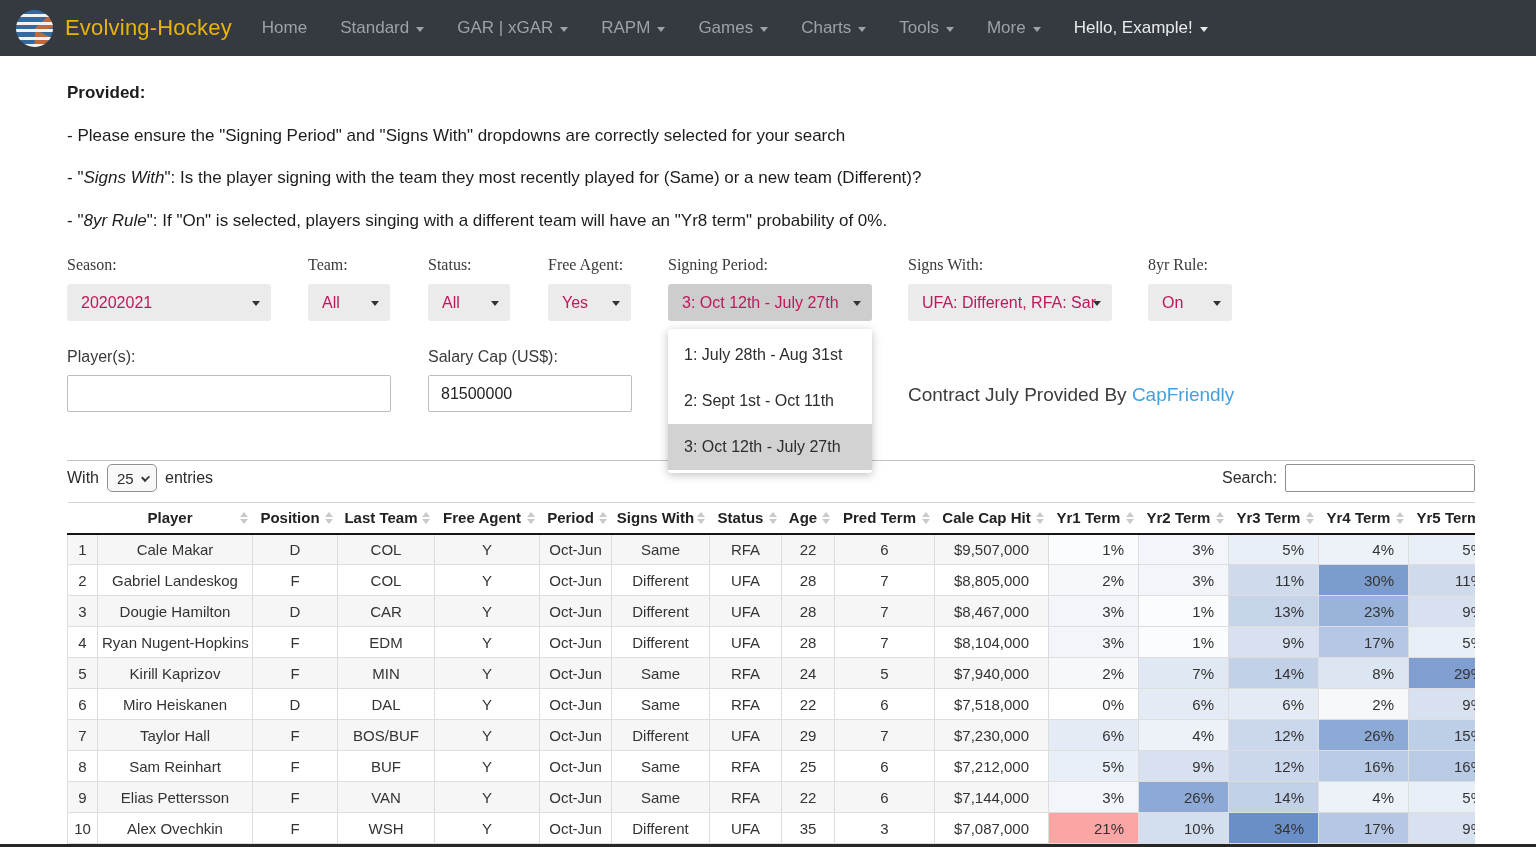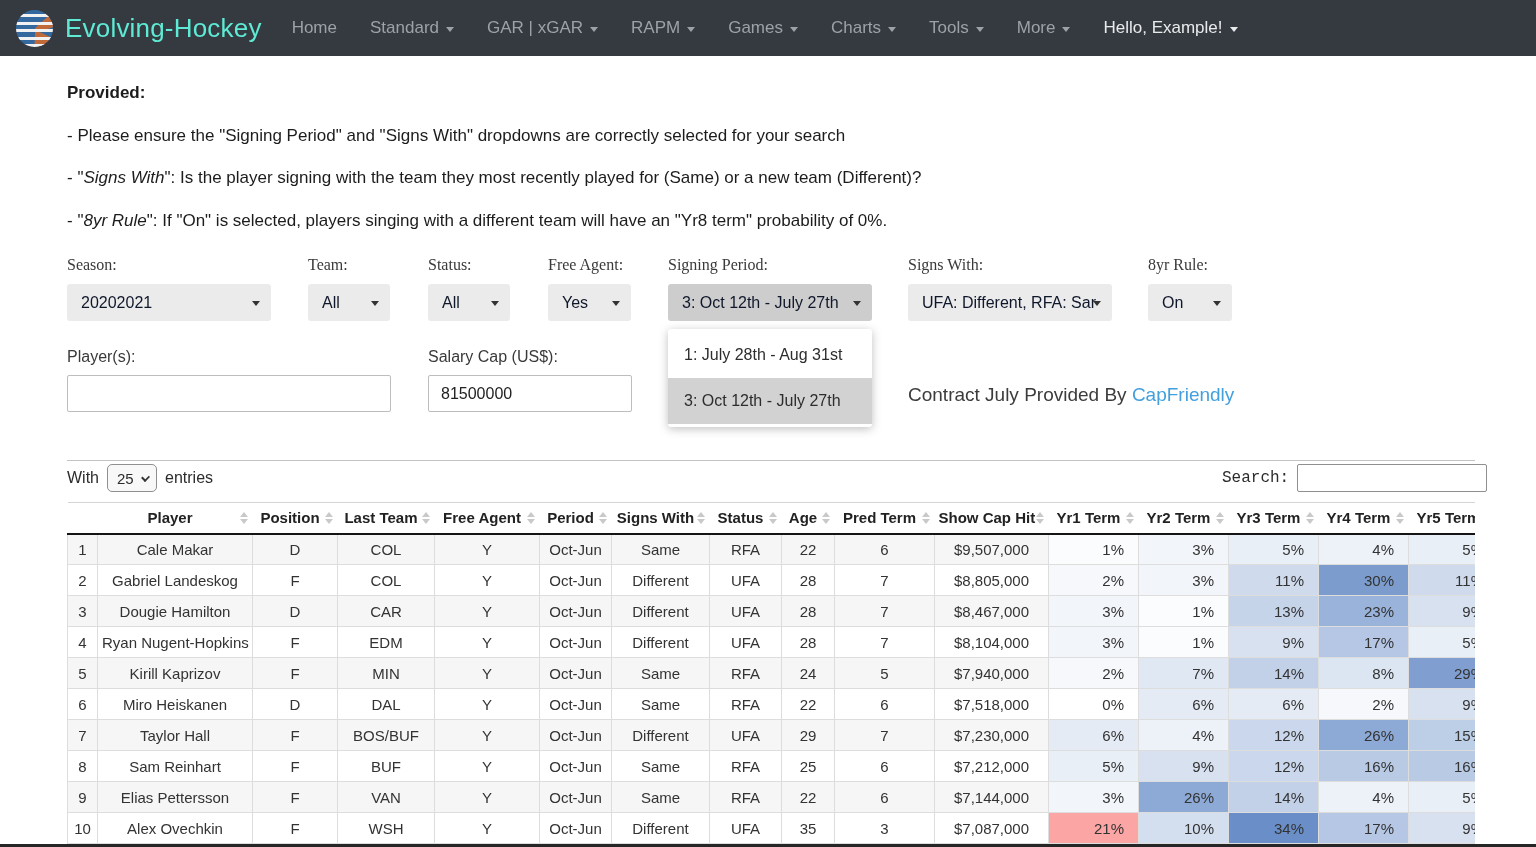--- a/index.html
+++ b/index.html
@@ -5,38 +5,38 @@
   * { margin:0; padding:0; box-sizing:border-box; }
   html,body { background:#fff; }
   body { font-family:"Liberation Sans","DejaVu Sans",sans-serif; color:#212529; }
   .page { position:relative; width:1536px; height:847px; overflow:hidden; background:#fff; }
 
   
   .navbar { position:absolute; left:0; top:0; width:1536px; height:56px; background:#343a40; display:flex; align-items:center; padding:0 16px; }
   .brand { display:flex; align-items:center; gap:12px; }
   .logo { position:relative; width:37px; height:37px; border-radius:50%; background:repeating-linear-gradient(180deg,#34699f 0 4.3px,#f2f2f2 4.3px 7.4px); overflow:hidden; flex:0 0 auto; }
   .logo::after { content:""; position:absolute; inset:0; background:repeating-linear-gradient(180deg,#c2693a 0 4.3px,#f2f2f2 4.3px 7.4px); clip-path:polygon(52% 50%,100% 6%,100% 48%,62% 60%,100% 78%,100% 100%,50% 100%); }
-  .brand-text { color:#5eead4; font-size:26px; letter-spacing:.2px; }
+  .brand-text { color:#eab308; font-size:22px; letter-spacing:.2px; }
   .nav-items { display:flex; align-items:center; margin-left:30px; gap:33px; }
   .nav-item { color:#9ea1a6; font-size:17px; display:flex; align-items:center; gap:7px; cursor:pointer; white-space:nowrap; }
   .nav-item.nav-user { color:#e9eaec; }
   .caret { width:0; height:0; border-left:4.5px solid transparent; border-right:4.5px solid transparent; border-top:5px solid currentColor; display:inline-block; margin-top:2px; }
 
   
   .reminders-title { position:absolute; left:67px; top:83px; font-size:17px; font-weight:bold; color:#1c1c1c; }
   .rem-line { position:absolute; left:67px; font-size:17px; color:#1c1c1c; }
   .rem-line em { font-style:italic; }
   .rem-1 { top:126px; } .rem-2 { top:168px; } .rem-3 { top:211px; }
 
   
   .filter { position:absolute; top:256px; }
   .flabel { font-size:16px; color:#3a3a3a; margin-bottom:10px;font-family:Liberation Serif, serif; }
   .fselect { position:relative; height:37px; background:#ebebeb; border-radius:3px; display:flex; align-items:center; padding:0 26px 0 14px; cursor:pointer; overflow:hidden; }
   .fselect.open { background:#cdcdcd; }
-  .fval { font-size:16px; color:#0f172a; white-space:nowrap; }
+  .fval { font-size:16px; color:#be185d; white-space:nowrap; }
   .scaret { position:absolute; right:11px; top:50%; margin-top:-2px; width:0; height:0; border-left:4.5px solid transparent; border-right:4.5px solid transparent; border-top:5.5px solid #333; }
   .f-season{left:67px;width:204px}.f-season .fselect{width:204px}
   .f-team{left:308px}.f-team .fselect{width:82px}
   .f-status{left:428px}.f-status .fselect{width:82px}
   .f-free-agent{left:548px}.f-free-agent .fselect{width:83px}
   .f-signing-period{left:668px}.f-signing-period .fselect{width:204px}
   .f-signs-with{left:908px}.f-signs-with .fselect{width:204px}
   .f-8yr-rule{left:1148px}.f-8yr-rule .fselect{width:84px}
 
   
@@ -53,21 +53,21 @@
   .dd-option.selected { background:#d2d2d2; }
 
   .capfriendly { position:absolute; left:908px; top:384px; font-size:19px; color:#3c3c3c; }
   .capfriendly a { color:#43a0dd; text-decoration:none; }
 
   
   .hr-line { position:absolute; left:67px; top:460px; width:1408px; height:1px; background:#c3c3c3; }
   .show-ctl { position:absolute; left:67px; top:464px; display:flex; align-items:center; gap:8px; font-size:16px; color:#2c2c2c; }
   .show-select { position:relative; width:50px; height:28px; border:1px solid #8f8f8f; border-radius:5px; background:#f8f8f8; display:flex; align-items:center; padding-left:9px; font-size:15px; cursor:pointer; }
   .chev { position:absolute; right:7px; top:9px; width:7px; height:7px; border-left:2px solid #333; border-bottom:2px solid #333; transform:rotate(-45deg) scale(1,.8); }
-  .search-ctl { position:absolute; left:1222px; top:464px; display:flex; align-items:center; gap:8px; font-size:16px; color:#2c2c2c;font-family:Liberation Mono, monospace; }
+  .search-ctl { position:absolute; left:1222px; top:464px; display:flex; align-items:center; gap:8px; font-size:16px; color:#2c2c2c; }
   .search-input { width:190px; height:28px; border:1px solid #8f8f8f; border-radius:2px; font-size:15px; padding:0 8px; font-family:inherit; }
 
   
   .table-wrap { position:absolute; left:67px; top:502px; width:1408px; height:343px; overflow:hidden; }
   table { border-collapse:collapse; table-layout:fixed; width:1431px; font-size:15px; color:#333; }
   th { height:31px; font-weight:bold; color:#222; text-align:center; position:relative; border-top:1px solid #d5d5d5; border-bottom:2px solid #151515; padding:0 14px 0 4px; white-space:nowrap; overflow:hidden; }
   td { height:31px; text-align:center; border-bottom:1px solid #ddd; border-right:1px solid #ddd; white-space:nowrap; overflow:hidden; padding:0 4px; }
   td:first-child { border-left:1px solid #ddd; }
   tr:nth-child(odd) td { background:#f6f6f6; }
   td.sep { border-left:1px solid #1a1a1a; }
@@ -189,20 +189,21 @@
     <div class="iglabel">Player(s):</div>
     <input class="text-input" type="text" value="" style="">
   </div>
   <div class="input-group ig-salary">
     <div class="iglabel">Salary Cap (US$):</div>
     <input class="text-input" type="text" value="81500000" style="">
   </div>
 
   <div class="dd-panel" id="dd-panel">
       <div class="dd-option">1: July 28th - Aug 31st</div>
+      <div class="dd-option">2: Sept 1st - Oct 11th</div>
       <div class="dd-option selected">3: Oct 12th - July 27th</div>
     </div>
 
   <div class="capfriendly"><span>Contract July Provided By </span><a href="#">CapFriendly</a></div>
 
   <div class="hr-line"></div>
   <div class="show-ctl">
     <span>With</span>
     <span class="show-select">
       <span>25</span>
@@ -267,21 +268,21 @@
                 <i class="down"></i>
               </span></th>
             <th><span>Age</span><span class="sort">
                 <i class="up"></i>
                 <i class="down"></i>
               </span></th>
             <th><span>Pred Term</span><span class="sort">
                 <i class="up"></i>
                 <i class="down"></i>
               </span></th>
-            <th><span>Show Cap Hit</span><span class="sort">
+            <th><span>Cale Cap Hit</span><span class="sort">
                 <i class="up"></i>
                 <i class="down"></i>
               </span></th>
             <th><span>Yr1 Term</span><span class="sort">
                 <i class="up"></i>
                 <i class="down"></i>
               </span></th>
             <th><span>Yr2 Term</span><span class="sort">
                 <i class="up"></i>
                 <i class="down"></i>

